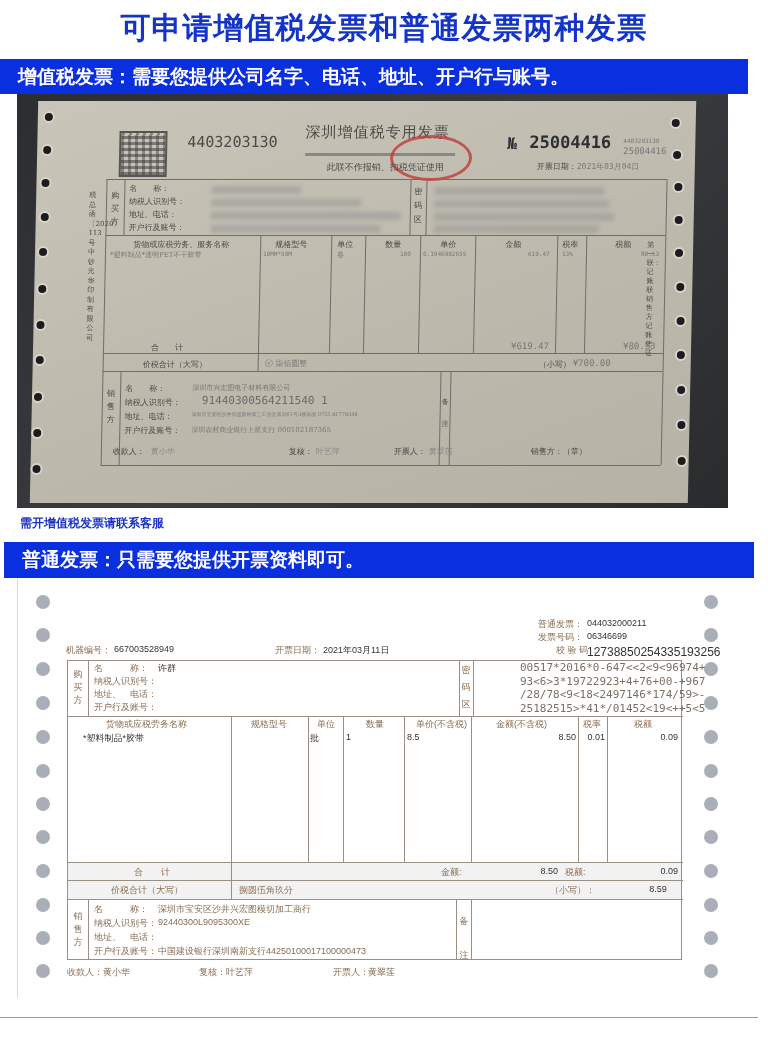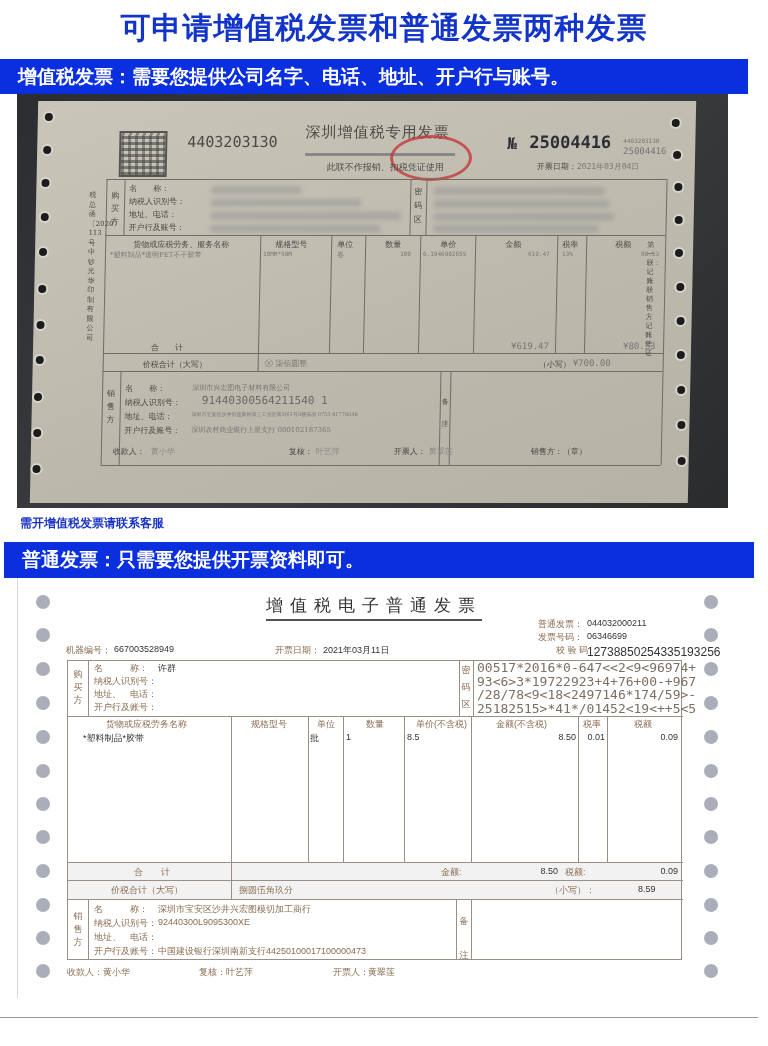--- a/index.html
+++ b/index.html
@@ -55,21 +55,21 @@
   .e-val { color: #333; }
   .e-title {
     position: absolute; left: 248px; top: 16px; font-size: 17px; color: #333;
     letter-spacing: 7px; border-bottom: 2px solid #555; padding-bottom: 2px;
     font-family: "DejaVu Sans", sans-serif;
   }
   .grid { position: absolute; border: 1px solid #9a8f84; }
   .gl-h { position: absolute; height: 1px; background: #9a8f84; }
   .gl-v { position: absolute; width: 1px; background: #9a8f84; }
   .shade { position: absolute; background: #f2f2f2; }
-  .pwd { position: absolute; font-family: "DejaVu Sans Mono", monospace; font-size: 13px; color: #7c6f64; line-height: 13.5px; }
+  .pwd { position: absolute; font-family: "DejaVu Sans Mono", monospace; font-size: 11px; color: #7c6f64; line-height: 13.5px; margin-left: 43px; }
   .vlabel { position: absolute; font-size: 9px; color: #8a6d52; line-height: 13px; width: 10px; text-align: center; }
 
   .note { position: absolute; left: 20px; top: 515px; color: #1a33c4; font-weight: bold; font-size: 12px; }
   .bottom-rule { position: absolute; left: 0; top: 1017px; width: 758px; height: 1px; background: #999; }
 </style>
 </head>
 <body>
 
 <div class="main-title">可申请增值税发票和普通发票两种发票</div>
 
@@ -231,21 +231,20 @@
   <div class="dot" style="left:686px;top:118px"></div>
   <div class="dot" style="left:686px;top:152px"></div>
   <div class="dot" style="left:686px;top:186px"></div>
   <div class="dot" style="left:686px;top:219px"></div>
   <div class="dot" style="left:686px;top:252px"></div>
   <div class="dot" style="left:686px;top:286px"></div>
   <div class="dot" style="left:686px;top:320px"></div>
   <div class="dot" style="left:686px;top:353px"></div>
   <div class="dot" style="left:686px;top:386px"></div>
 
-  <div class="e-title">增值税电子普通发票</div>
 
   <div class="e-text" style="left:520px;top:40px">普通发票：</div>
   <div class="e-text e-val" style="left:569px;top:40px">044032000211</div>
   <div class="e-text" style="left:520px;top:53px">发票号码：</div>
   <div class="e-text e-val" style="left:569px;top:53px">06346699</div>
   <div class="e-text" style="left:538px;top:66px">校 验 码 ：</div>
   <div class="e-text e-val" style="left:569px;top:67px;font-size:12px">12738850254335193256</div>
 
   <div class="e-text" style="left:48px;top:66px">机器编号：</div>
   <div class="e-text e-val" style="left:96px;top:66px">667003528949</div>
@@ -321,21 +320,21 @@
 
   <div class="e-text" style="left:116px;top:288px">合　　计</div>
   <div class="e-text" style="left:423px;top:288px">金额:</div>
   <div class="e-text e-val" style="left:500px;top:288px;width:40px;text-align:right">8.50</div>
   <div class="e-text" style="left:547px;top:288px">税额:</div>
   <div class="e-text e-val" style="left:620px;top:288px;width:40px;text-align:right">0.09</div>
 
   <div class="e-text" style="left:93px;top:306px">价税合计（大写）</div>
   <div class="e-text" style="left:221px;top:306px">捌圆伍角玖分</div>
   <div class="e-text" style="left:532px;top:306px">（小写）：</div>
-  <div class="e-text e-val" style="left:620px;top:306px;width:40px;text-align:left">8.59</div>
+  <div class="e-text e-val" style="left:620px;top:306px;width:40px;text-align:center">8.59</div>
 
   <div class="vlabel" style="left:55px;top:332px">
     <div>销</div>
     <div>售</div>
     <div>方</div>
   </div>
   <div class="e-text" style="left:76px;top:325px">名　　　称：</div>
   <div class="e-text" style="left:140px;top:325px">深圳市宝安区沙井兴宏图模切加工商行</div>
   <div class="e-text" style="left:76px;top:339px">纳税人识别号：</div>
   <div class="e-text" style="left:140px;top:339px">92440300L9095300XE</div>

